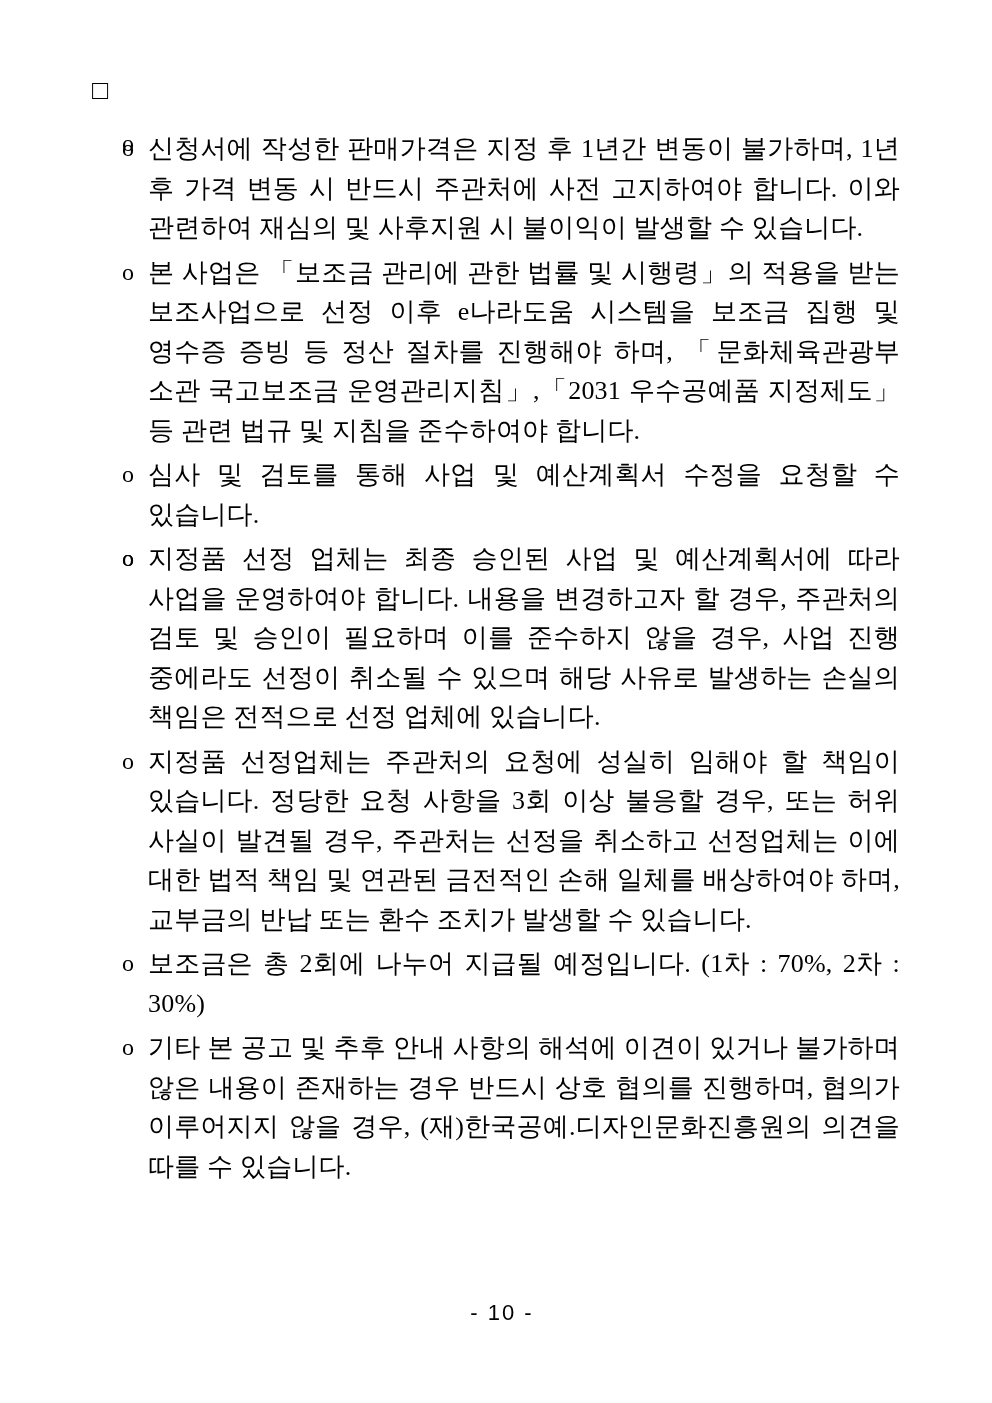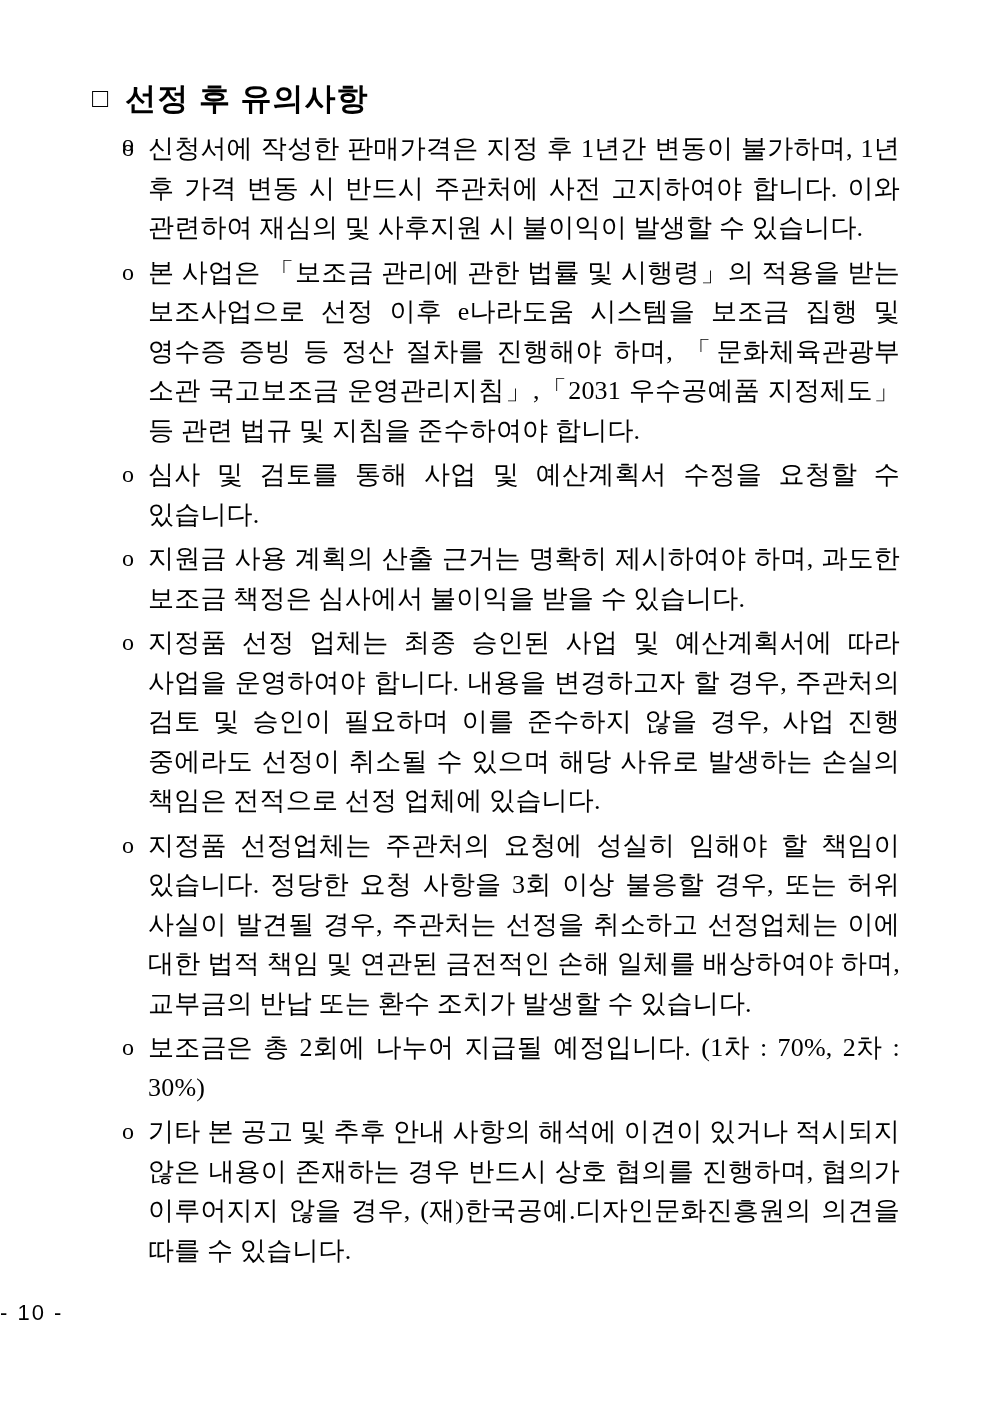--- a/index.html
+++ b/index.html
@@ -56,71 +56,70 @@
     letter-spacing: 0.2px;
   }
   .bullet .marker {
     position: absolute;
     left: 0;
     top: 0;
     font-size: 24px;
   }
   .pagenum {
     position: absolute;
-    left: 0;
+    left: 12px;
     right: 0;
     top: 1300px;
+    text-align: center;
     font-family: "Liberation Sans", sans-serif;
     font-size: 22px;
     letter-spacing: 2px;
   }
 </style>
 </head>
 <body>
 
 <div class="page">
 
   <div class="heading">
     <span class="sq">□</span>
-    <span>선정 후 유의사항</span>
   </div>
 
   <ul class="bullets">
     <li class="bullet">
       <span class="marker">o</span>
     </li>
     <li class="bullet">
       <span class="marker">o</span>
       <span>신청서에 작성한 판매가격은 지정 후 1년간 변동이 불가하며, 1년 후 가격 변동 시 반드시 주관처에 사전 고지하여야 합니다. 이와 관련하여 재심의 및 사후지원 시 불이익이 발생할 수 있습니다.</span>
     </li>
     <li class="bullet">
       <span class="marker">o</span>
       <span>본 사업은 「보조금 관리에 관한 법률 및 시행령」의 적용을 받는 보조사업으로 선정 이후 e나라도움 시스템을 보조금 집행 및 영수증 증빙 등 정산 절차를 진행해야 하며, 「문화체육관광부 소관 국고보조금 운영관리지침」,「2031 우수공예품 지정제도」등 관련 법규 및 지침을 준수하여야 합니다.</span>
     </li>
     <li class="bullet">
       <span class="marker">o</span>
       <span>심사 및 검토를 통해 사업 및 예산계획서 수정을 요청할 수 있습니다.</span>
     </li>
     <li class="bullet">
       <span class="marker">o</span>
-      <span>지원금 사용 계획의 산출 근거는 명확히 제시하여야 하며, 과도한 보조금 책정은 심사에서 불이익을 받을 수 있습니다.</span>
     </li>
     <li class="bullet">
       <span class="marker">o</span>
       <span>지정품 선정 업체는 최종 승인된 사업 및 예산계획서에 따라 사업을 운영하여야 합니다. 내용을 변경하고자 할 경우, 주관처의 검토 및 승인이 필요하며 이를 준수하지 않을 경우, 사업 진행 중에라도 선정이 취소될 수 있으며 해당 사유로 발생하는 손실의 책임은 전적으로 선정 업체에 있습니다.</span>
     </li>
     <li class="bullet">
       <span class="marker">o</span>
       <span>지정품 선정업체는 주관처의 요청에 성실히 임해야 할 책임이 있습니다. 정당한 요청 사항을 3회 이상 불응할 경우, 또는 허위 사실이 발견될 경우, 주관처는 선정을 취소하고 선정업체는 이에 대한 법적 책임 및 연관된 금전적인 손해 일체를 배상하여야 하며, 교부금의 반납 또는 환수 조치가 발생할 수 있습니다.</span>
     </li>
     <li class="bullet">
       <span class="marker">o</span>
       <span>보조금은 총 2회에 나누어 지급될 예정입니다. (1차 : 70%, 2차 : 30%)</span>
     </li>
     <li class="bullet">
       <span class="marker">o</span>
-      <span>기타 본 공고 및 추후 안내 사항의 해석에 이견이 있거나 적시되지 않은 내용이 존재하는 경우 반드시 상호 협의를 진행하며, 협의가 이루어지지 않을 경우, (재)한국공예.디자인문화진흥원의 의견을 따를 수 있습니다.</span>
+      <span>기타 본 공고 및 추후 안내 사항의 해석에 이견이 있거나 불가하며 않은 내용이 존재하는 경우 반드시 상호 협의를 진행하며, 협의가 이루어지지 않을 경우, (재)한국공예.디자인문화진흥원의 의견을 따를 수 있습니다.</span>
     </li>
   </ul>
 
   <div class="pagenum">- 10 -</div>
 
 </div>
 
 </body></html>

